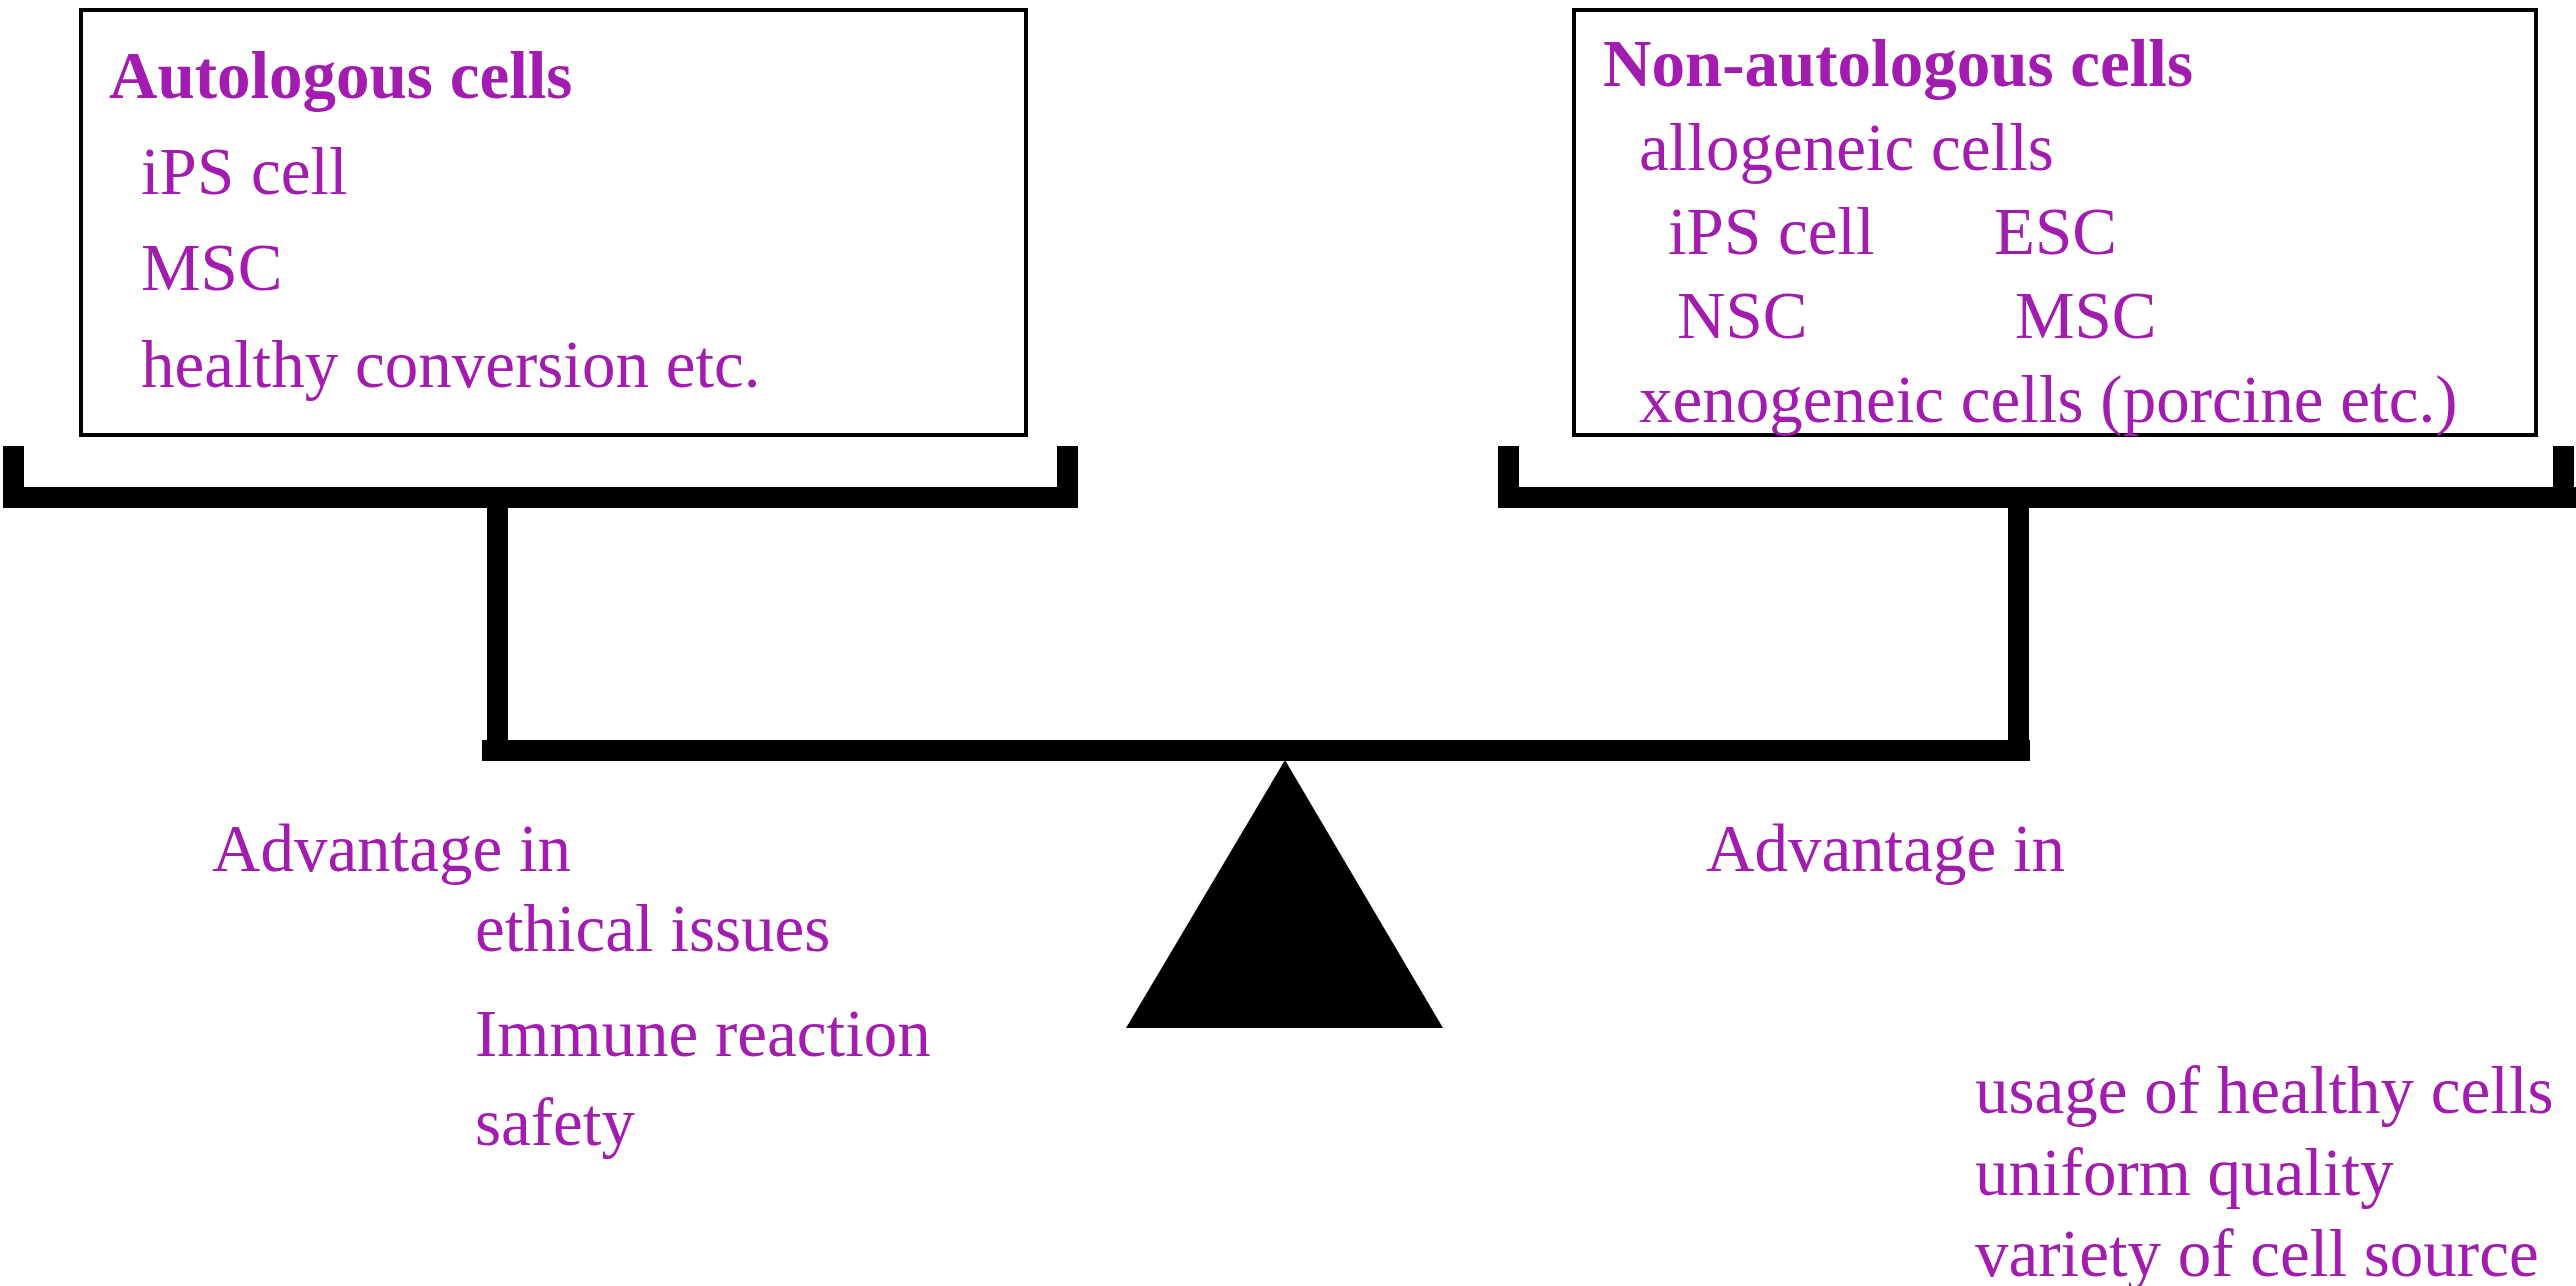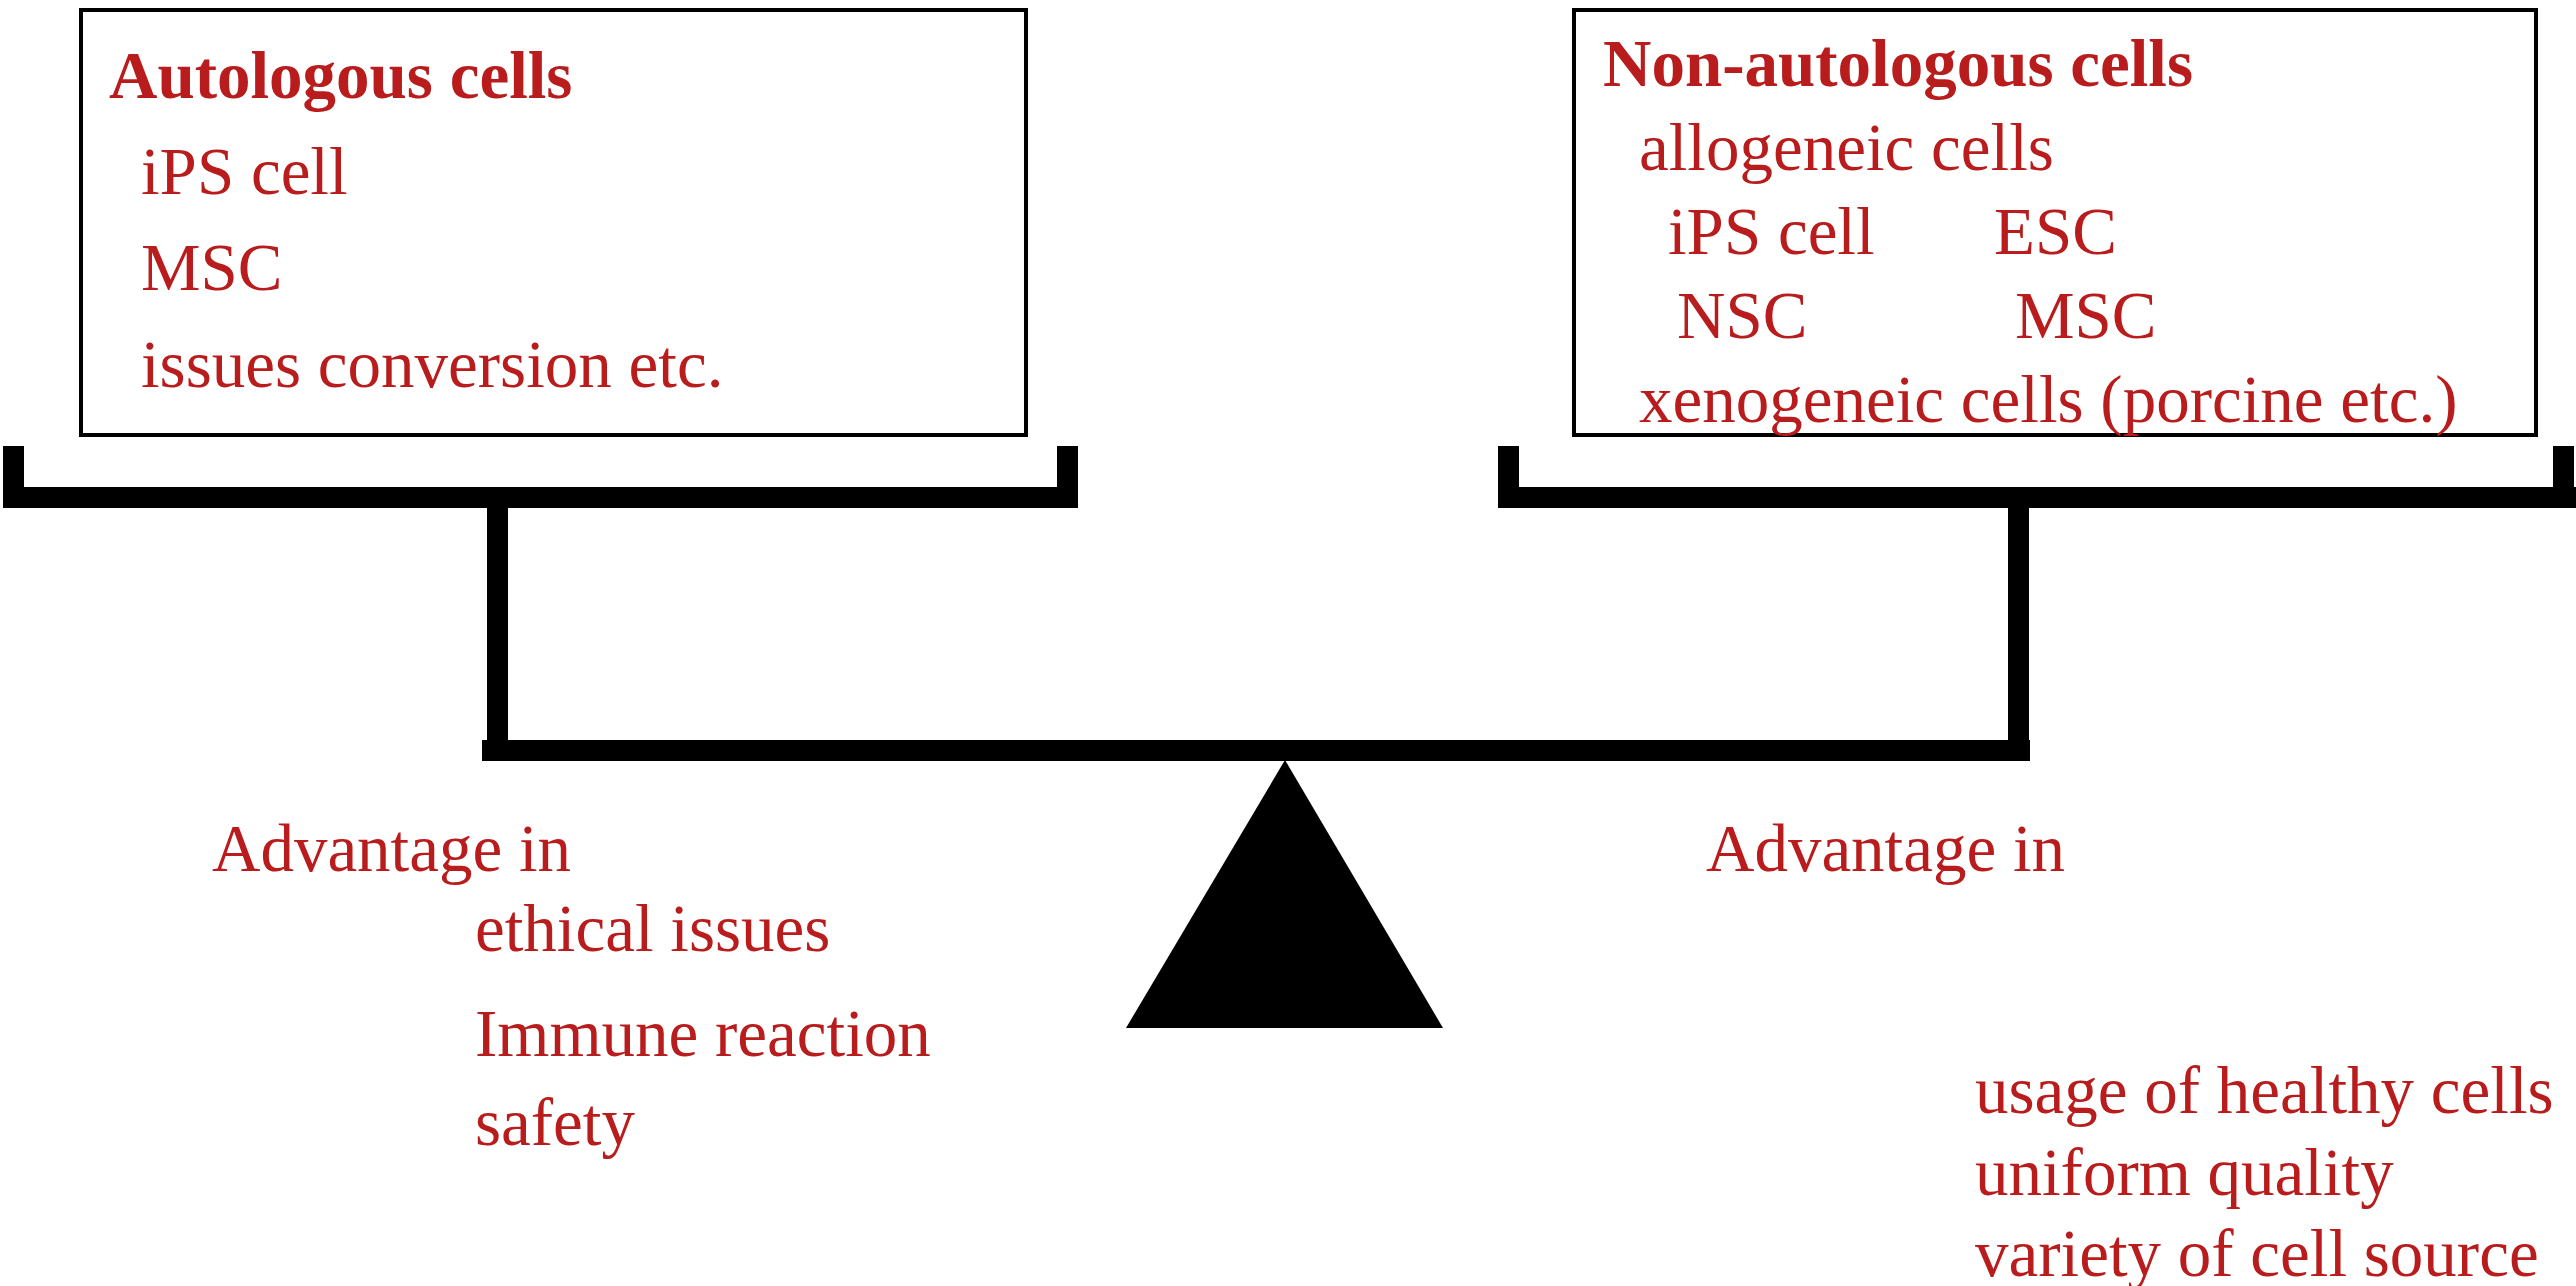--- a/index.html
+++ b/index.html
@@ -13,21 +13,21 @@
     height: 1286px;
     background: #ffffff;
     font-family: "Liberation Serif", "DejaVu Serif", serif;
     color: #000000;
     overflow: hidden;
   }
   .txt {
     position: absolute;
     white-space: nowrap;
     font-size: 67px;
-    color: #b91c1c;
+    color: #a21caf;
   }
   .box-line   { line-height: 96px; }
   .rbox-line  { line-height: 84px; }
   .adv-line   { line-height: 81px; }
   .bold { font-weight: bold; }
   .cellbox {
     position: absolute;
     border: 4.8px solid #000000;
     background: #ffffff;
     box-sizing: border-box;
@@ -47,21 +47,21 @@
 </style>
 </head>
 <body>
 
 <div id="figure">
 
   <div class="cellbox" style="left:79px; top:7.6px; width:949px; height:429px;"></div>
   <div class="txt box-line bold" style="left:109px; top:27px;">Autologous cells</div>
   <div class="txt box-line" style="left:141px; top:123px;">iPS cell</div>
   <div class="txt box-line" style="left:141px; top:219px;">MSC</div>
-  <div class="txt box-line" style="left:141px; top:316px;">issues conversion etc.</div>
+  <div class="txt box-line" style="left:141px; top:316px;">healthy conversion etc.</div>
 
   <div class="cellbox" style="left:1572px; top:7.6px; width:966px; height:429px;"></div>
   <div class="txt rbox-line bold" style="left:1603px; top:21px;">Non-autologous cells</div>
   <div class="txt rbox-line" style="left:1639px; top:105px;">allogeneic cells</div>
   <div class="txt rbox-line" style="left:1668px; top:189px;">iPS cell</div>
   <div class="txt rbox-line" style="left:1994px; top:189px;">ESC</div>
   <div class="txt rbox-line" style="left:1677px; top:273px;">NSC</div>
   <div class="txt rbox-line" style="left:2015px; top:273px;">MSC</div>
   <div class="txt rbox-line" style="left:1639px; top:357px;">xenogeneic cells (porcine etc.)</div>
 

